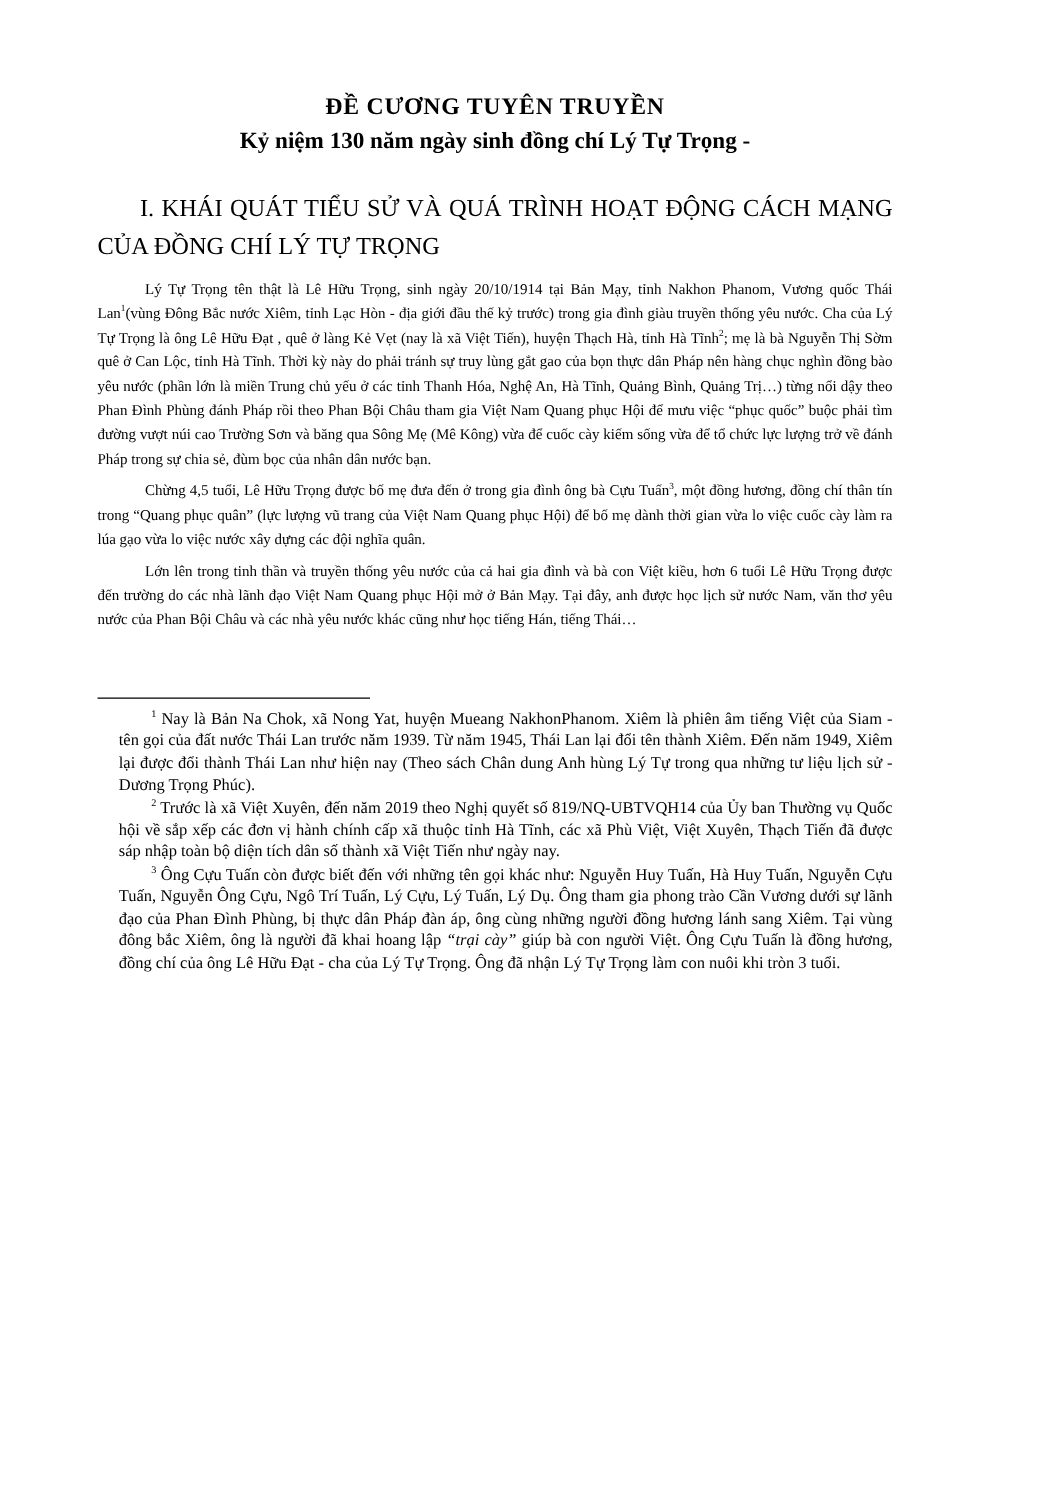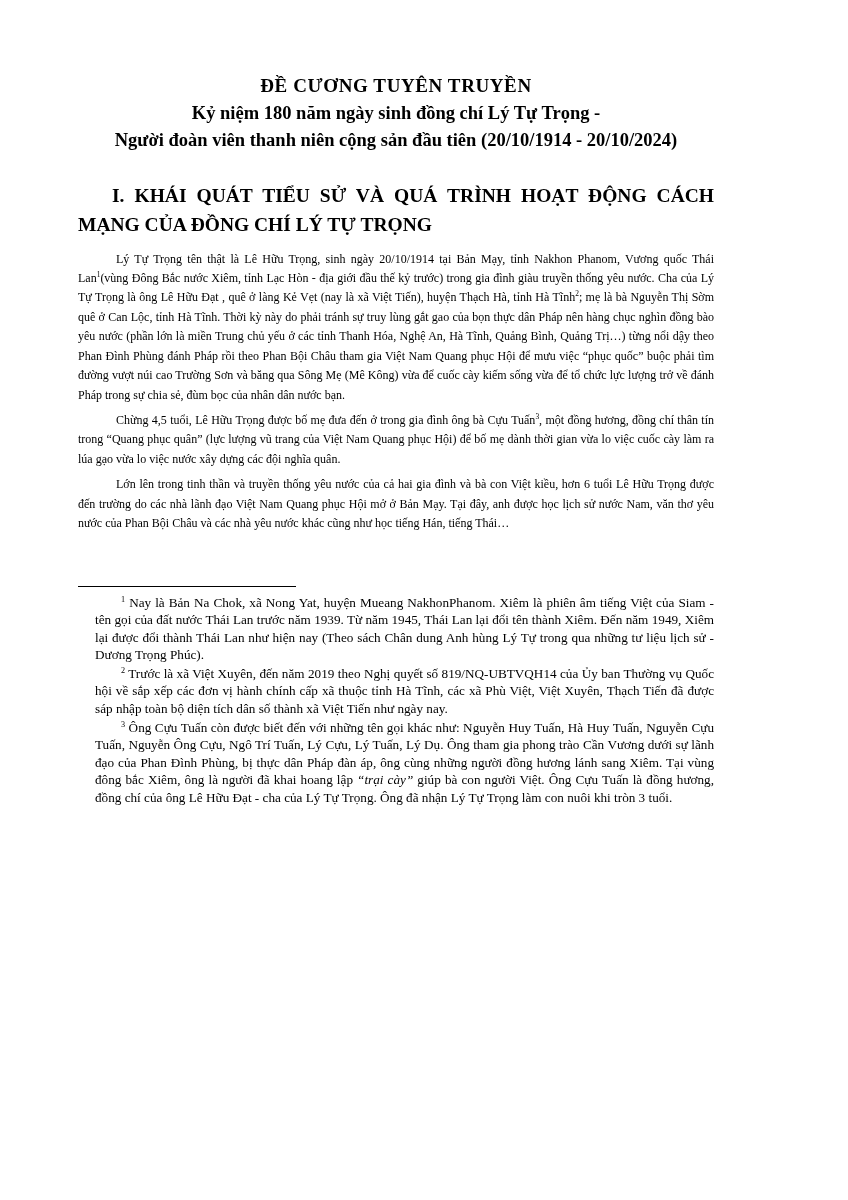--- a/index.html
+++ b/index.html
@@ -30,21 +30,21 @@
     letter-spacing: 0.6px;
     line-height: 1.45;
   }
   .title-sub {
     font-size: 18.5px;
     font-weight: bold;
     line-height: 1.5;
   }
   .section-heading {
     font-size: 19.5px;
-    font-weight: bold;
+    font-weight: normal;
     line-height: 1.5;
     text-align: justify;
     text-align-last: left;
     margin: 18px 0 10px 0;
   }
   .section-heading .indent {
     display: inline-block;
     width: 34px;
   }
   p.body-par {
@@ -79,22 +79,21 @@
   }
   .it { font-style: italic; }
 </style>
 </head>
 <body>
 
 <div class="page">
 
   <div class="title-block">
     <div class="title-main">ĐỀ CƯƠNG TUYÊN TRUYỀN</div>
-    <div class="title-sub">Kỷ niệm 180 năm ngày sinh đồng chí Lý Tự Trọng -</div>
-    <div class="title-sub">Người đoàn viên thanh niên cộng sản đầu tiên (20/10/1914 - 20/10/2024)</div>
+    <div class="title-sub">Kỷ niệm 130 năm ngày sinh đồng chí Lý Tự Trọng -</div>
   </div>
 
   <div class="section-heading"><span class="indent"></span><span>I. KHÁI QUÁT TIỂU SỬ VÀ QUÁ TRÌNH HOẠT ĐỘNG CÁCH MẠNG CỦA ĐỒNG CHÍ LÝ TỰ TRỌNG</span></div>
 
   <div id="body-container">
       <p class="body-par" id="par-1">Lý Tự Trọng tên thật là Lê Hữu Trọng, sinh ngày 20/10/1914 tại Bản Mạy, tỉnh Nakhon Phanom, Vương quốc Thái Lan<sup>1</sup>(vùng Đông Bắc nước Xiêm, tỉnh Lạc Hòn - địa giới đầu thế kỷ trước) trong gia đình giàu truyền thống yêu nước. Cha của Lý Tự Trọng là ông Lê Hữu Đạt , quê ở làng Kẻ Vẹt (nay là xã Việt Tiến), huyện Thạch Hà, tỉnh Hà Tĩnh<sup>2</sup>; mẹ là bà Nguyễn Thị Sờm quê ở Can Lộc, tỉnh Hà Tĩnh. Thời kỳ này do phải tránh sự truy lùng gắt gao của bọn thực dân Pháp nên hàng chục nghìn đồng bào yêu nước (phần lớn là miền Trung chủ yếu ở các tỉnh Thanh Hóa, Nghệ An, Hà Tĩnh, Quảng Bình, Quảng Trị…) từng nổi dậy theo Phan Đình Phùng đánh Pháp rồi theo Phan Bội Châu tham gia Việt Nam Quang phục Hội để mưu việc “phục quốc” buộc phải tìm đường vượt núi cao Trường Sơn và băng qua Sông Mẹ (Mê Kông) vừa để cuốc cày kiếm sống vừa để tổ chức lực lượng trở về đánh Pháp trong sự chia sẻ, đùm bọc của nhân dân nước bạn.</p>
       <p class="body-par" id="par-2">Chừng 4,5 tuổi, Lê Hữu Trọng được bố mẹ đưa đến ở trong gia đình ông bà Cựu Tuấn<sup>3</sup>, một đồng hương, đồng chí thân tín trong “Quang phục quân” (lực lượng vũ trang của Việt Nam Quang phục Hội) để bố mẹ dành thời gian vừa lo việc cuốc cày làm ra lúa gạo vừa lo việc nước xây dựng các đội nghĩa quân.</p>
       <p class="body-par" id="par-3">Lớn lên trong tinh thần và truyền thống yêu nước của cả hai gia đình và bà con Việt kiều, hơn 6 tuổi Lê Hữu Trọng được đến trường do các nhà lãnh đạo Việt Nam Quang phục Hội mở ở Bản Mạy. Tại đây, anh được học lịch sử nước Nam, văn thơ yêu nước của Phan Bội Châu và các nhà yêu nước khác cũng như học tiếng Hán, tiếng Thái…</p>
     </div>
 

